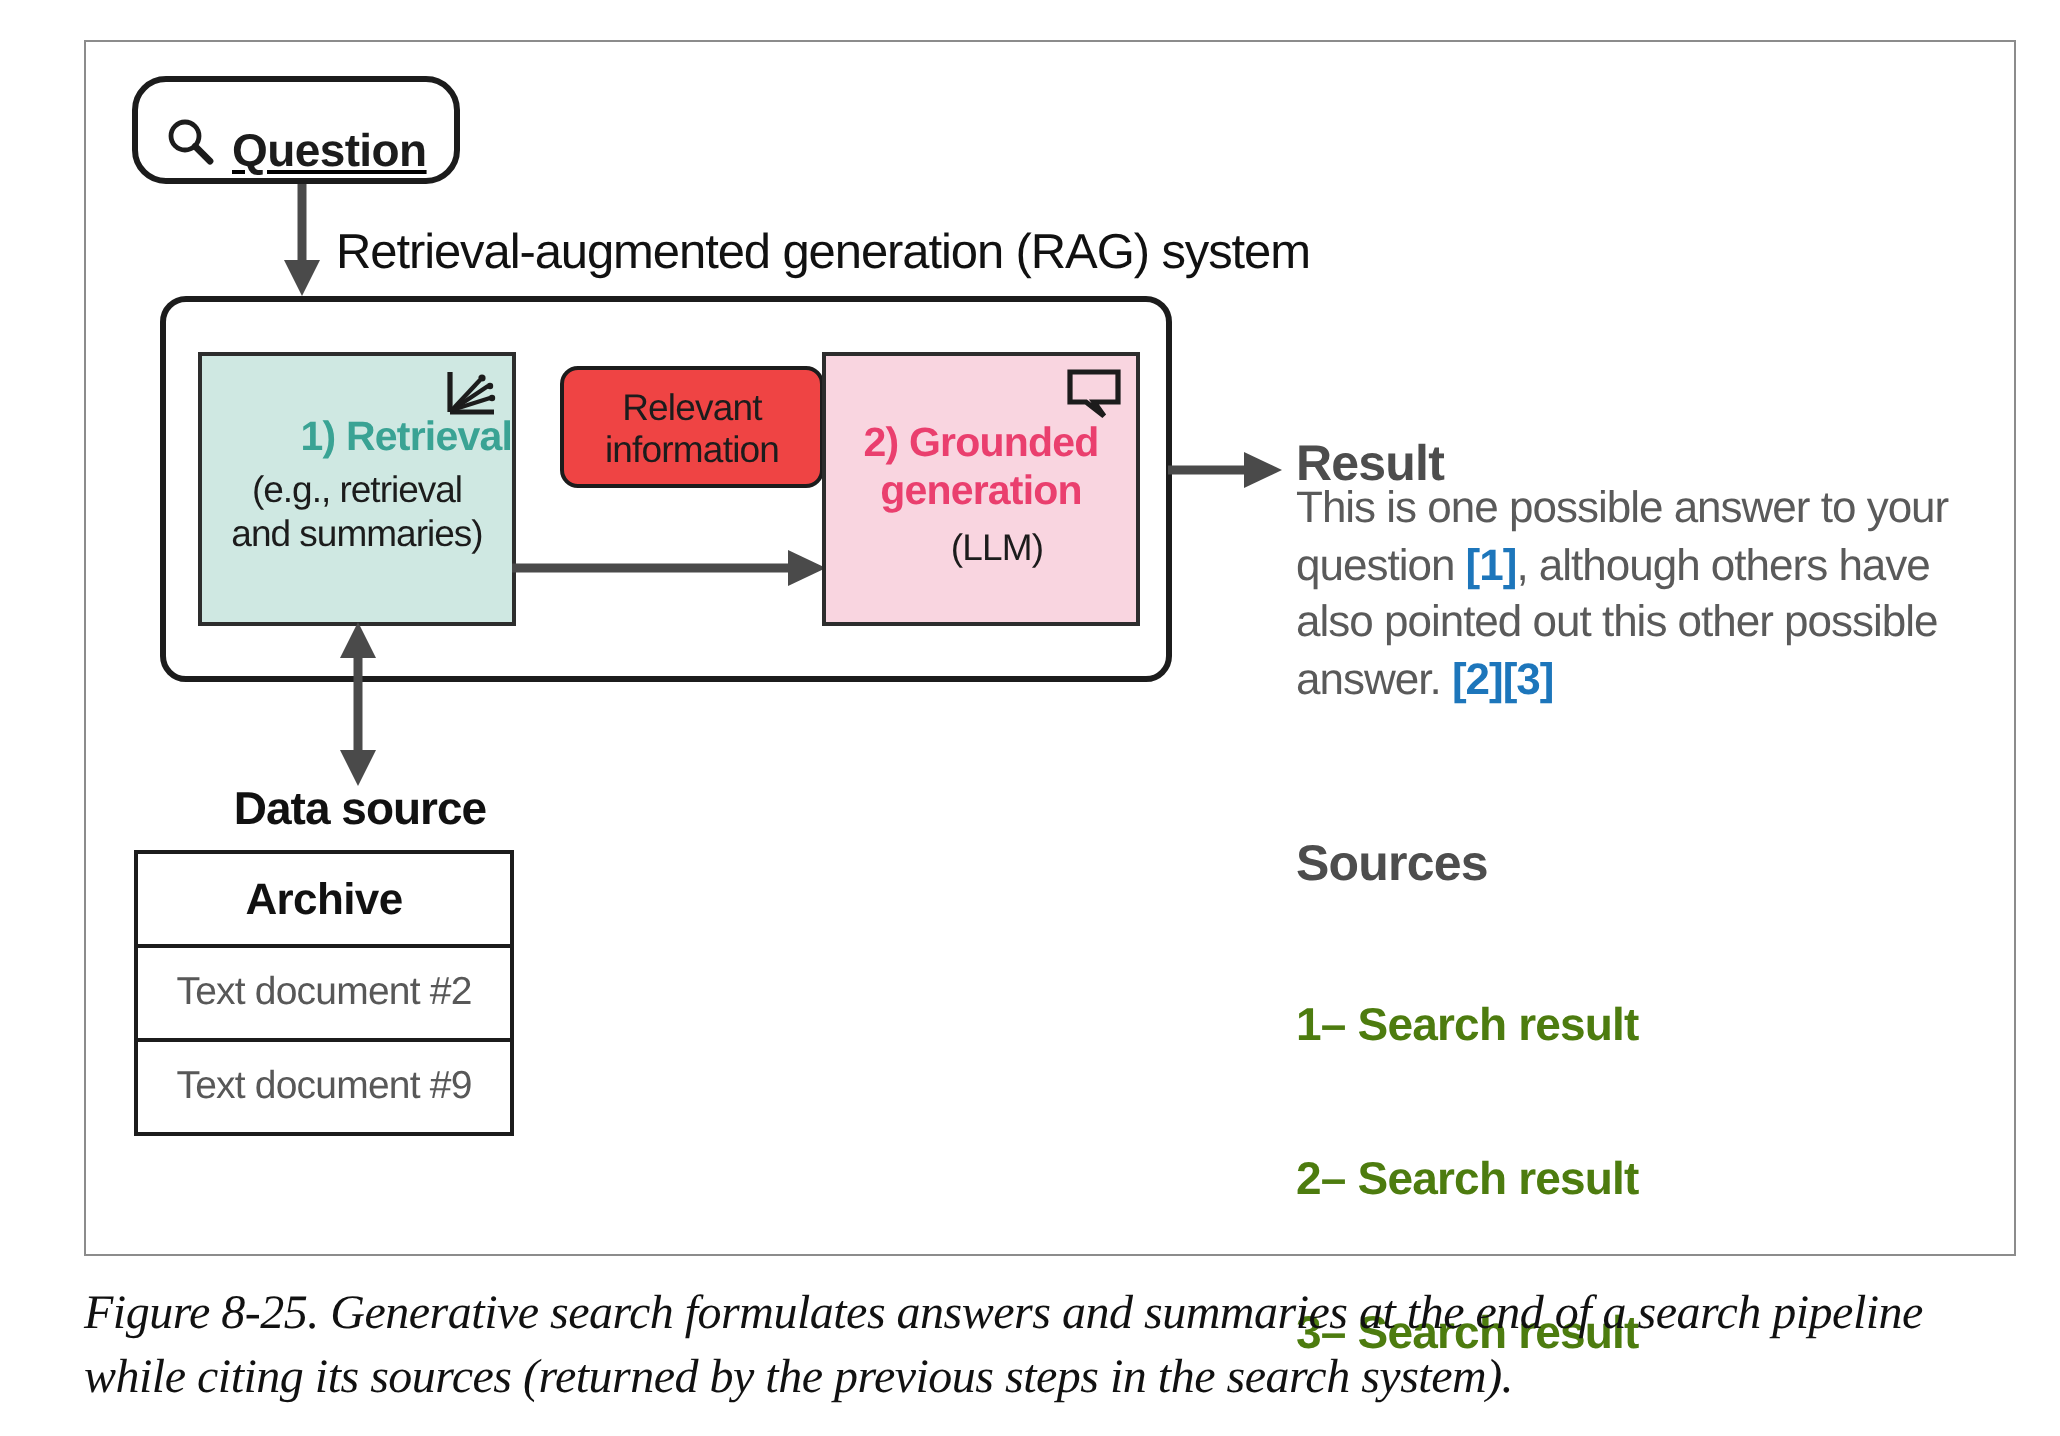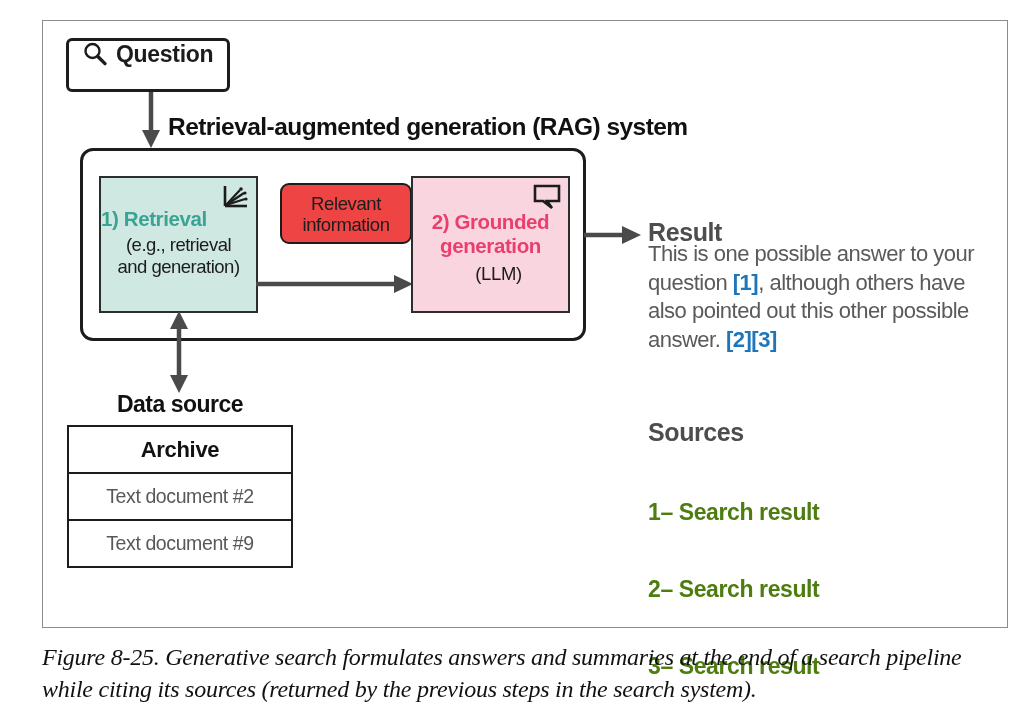--- a/index.html
+++ b/index.html
@@ -28,27 +28,28 @@
   }
 
   
   #question-box {
     position: absolute;
     left: 66px;
     top: 38px;
     width: 164px;
     height: 54px;
     border: 3.5px solid #1c1c1c;
-    border-radius: 6px;
+    border-radius: 17px;
     background: #ffffff;
     box-sizing: border-box;
     display: flex;
-    align-items: flex-start;
+    align-items: flex-end;
     gap: 8px;
     padding-left: 13px;
+    text-decoration: underline;
   }
   #question-box .qlabel {
     font-size: 23px;
     font-weight: 600;
     color: #1c1c1c;
     letter-spacing: -0.3px;
   }
   .mag-icon { flex: 0 0 auto; display:block; }
 
   
@@ -59,21 +60,21 @@
     width: 22px;
     height: 58px;
   }
 
   
   #rag-title {
     position: absolute;
     left: 168px;
     top: 113px;
     font-size: 24.5px;
-    font-weight: 700;
+    font-weight: 400;
     color: #111111;
     letter-spacing: -0.55px;
     white-space: nowrap;
   }
 
   
   #rag-box {
     position: absolute;
     left: 80px;
     top: 148px;
@@ -93,21 +94,21 @@
     width: 159px;
     height: 137px;
     background: #cfe8e2;
     border: 2px solid #2d2d2d;
     box-sizing: border-box;
   }
   #retrieval-title {
     position: absolute;
     left: 0; right: 0;
     top: 29px;
-    text-align: left;
+    text-align: right;
     font-size: 20.5px;
     font-weight: 700;
     color: #3aa394;
     letter-spacing: -0.4px;
   }
   #retrieval-sub {
     position: absolute;
     left: 0; right: 0;
     top: 56px;
     text-align: center;
@@ -223,21 +224,21 @@
     font-weight: 700;
     color: #111111;
     letter-spacing: -0.5px;
   }
 
   
   #archive-table {
     position: absolute;
     left: 67px;
     top: 425px;
-    width: 226px;
+    width: 190px;
     border: 2.5px solid #1c1c1c;
     background: #ffffff;
     box-sizing: border-box;
   }
   #archive-table .arch-header {
     height: 45px;
     display: flex;
     align-items: center;
     justify-content: center;
     font-size: 22px;
@@ -357,21 +358,21 @@
       <line x1="4" y1="21" x2="22" y2="9" stroke="#1c1c1c" stroke-width="2.2"></line>
       <line x1="4" y1="21" x2="23" y2="15" stroke="#1c1c1c" stroke-width="2.2"></line>
       <circle cx="19" cy="5" r="1.8" fill="#1c1c1c"></circle>
       <circle cx="23" cy="9" r="1.6" fill="#1c1c1c"></circle>
       <circle cx="24" cy="15" r="1.6" fill="#1c1c1c"></circle>
     </svg>
   </span>
   <div id="retrieval-title">1) Retrieval</div>
   <div id="retrieval-sub">
     <div>(e.g., retrieval</div>
-    <div>and generation)</div>
+    <div>and summaries)</div>
   </div>
 </div>
 
 <div id="relevant-box">
   <span>Relevant</span>
   <span>information</span>
 </div>
 
 <div id="arrow-retrieval-generation">
   <svg width="158" height="20" viewBox="0 0 158 20">

